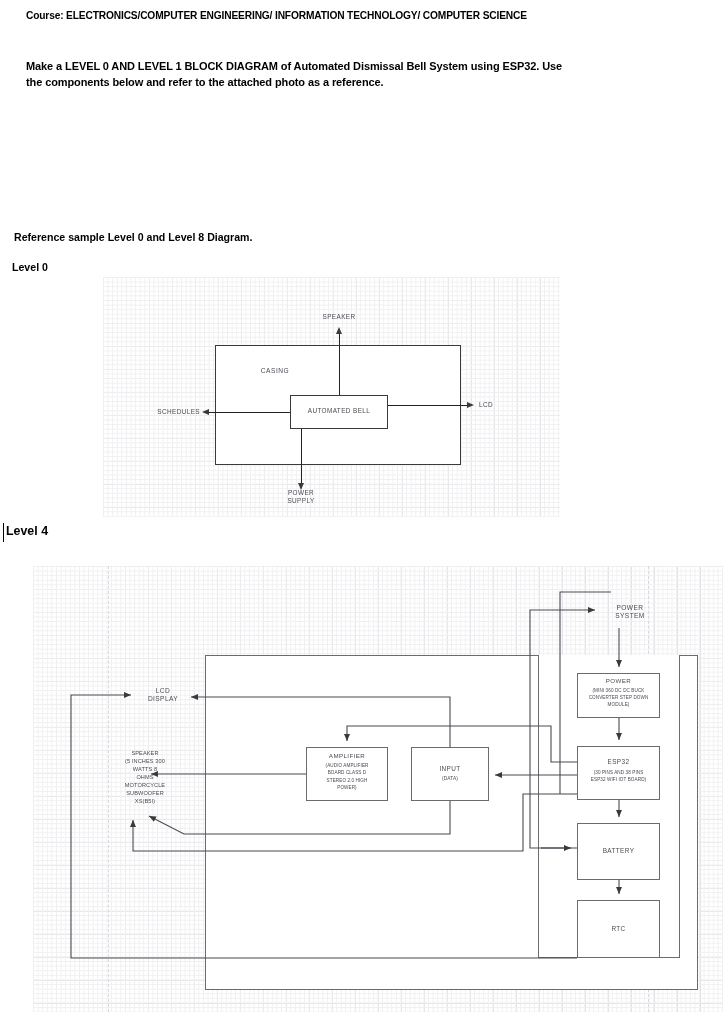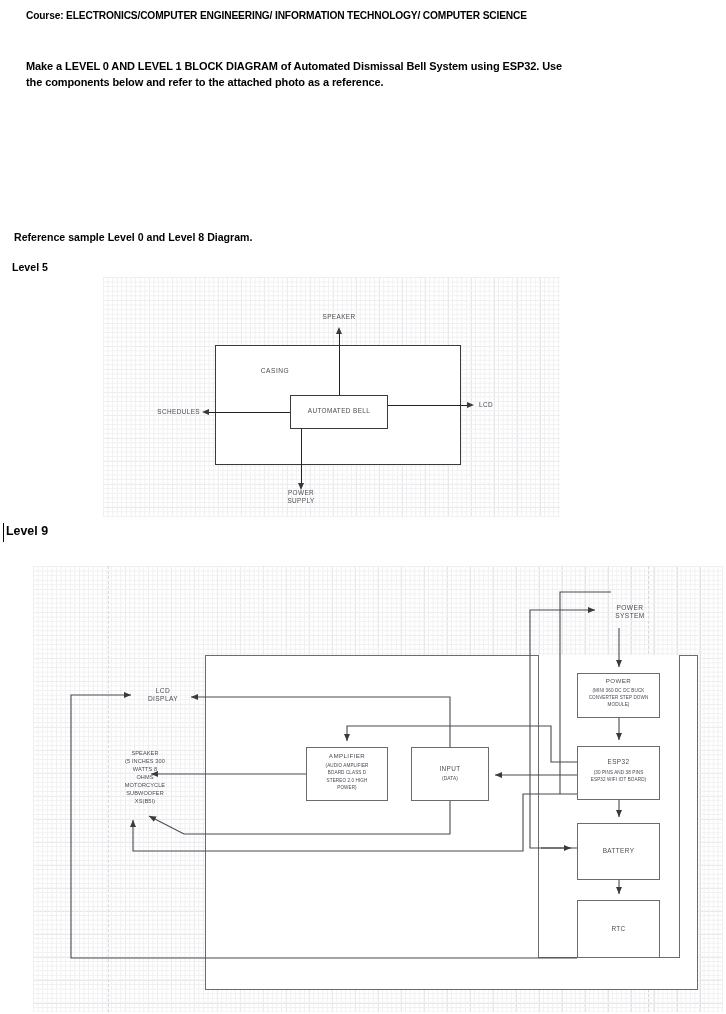--- a/index.html
+++ b/index.html
@@ -135,24 +135,24 @@
 <div id="page">
 
   <div class="doc-text t-course">Course: ELECTRONICS/COMPUTER ENGINEERING/ INFORMATION TECHNOLOGY/ COMPUTER SCIENCE</div>
 
   <div class="doc-text t-instr">Make a LEVEL 0 AND LEVEL 1 BLOCK DIAGRAM of Automated Dismissal Bell System using ESP32. Use
 the components below and refer to the attached photo as a reference.</div>
 
 
   <div class="doc-text t-refsample">Reference sample Level 0 and Level 8 Diagram.</div>
 
-  <div class="doc-text t-level0">Level 5</div>
+  <div class="doc-text t-level0">Level 0</div>
 
   <div class="caret"></div>
-  <div class="doc-text t-level1">Level 9</div>
+  <div class="doc-text t-level1">Level 4</div>
 
   <div class="grid-canvas" id="grid0">
 
     <div class="dbox thin" style="left:112px; top:68px; width:246px; height:120px;"></div>
     <div class="dbox-label" style="left:112px; top:90px; width:120px; font-size:6.6px; letter-spacing:0.5px;">CASING</div>
 
     <div class="dbox thin" style="left:187px; top:118px; width:98px; height:34px;"></div>
     <div class="dbox-label" style="left:187px; top:130px; width:98px; font-size:6.4px; letter-spacing:0.4px;">AUTOMATED BELL</div>
 
     <div class="ln v dark" style="left:236px; top:56px; height:62px;"></div>

